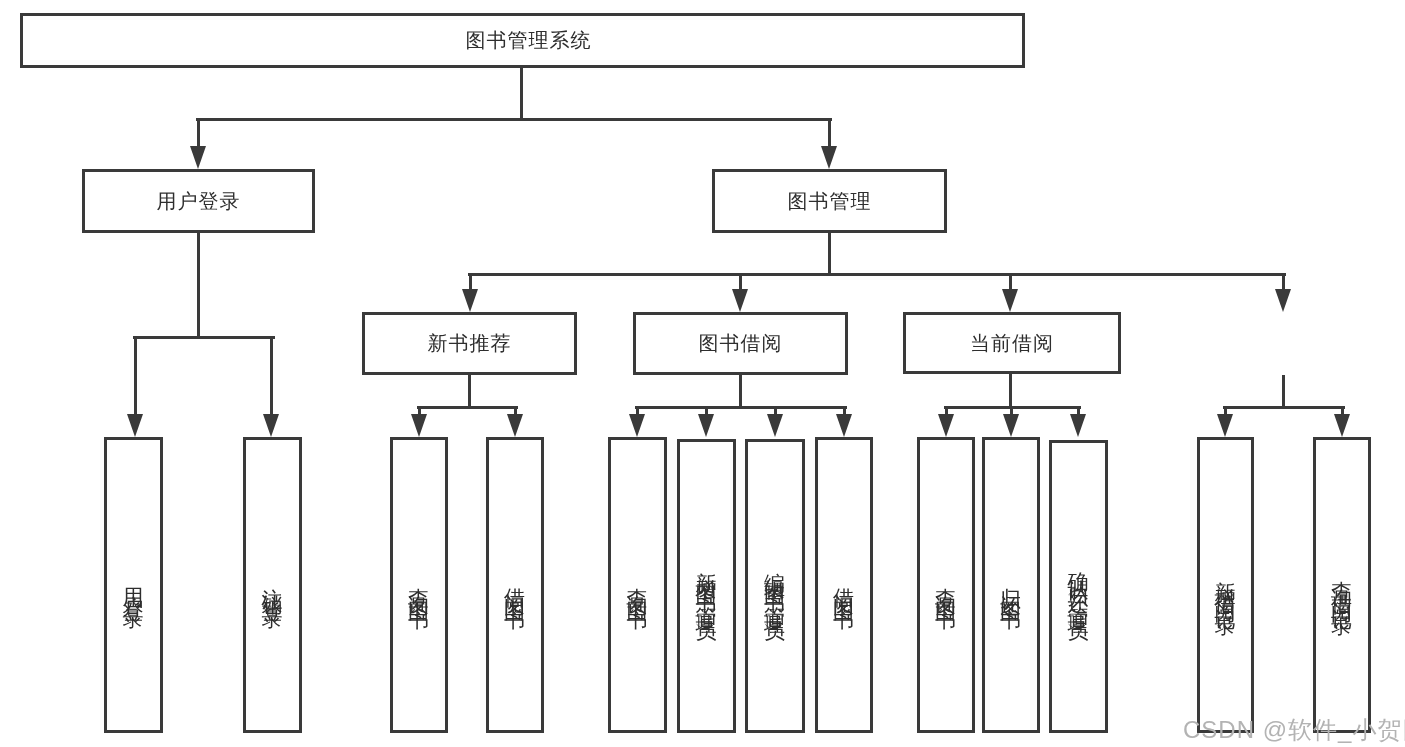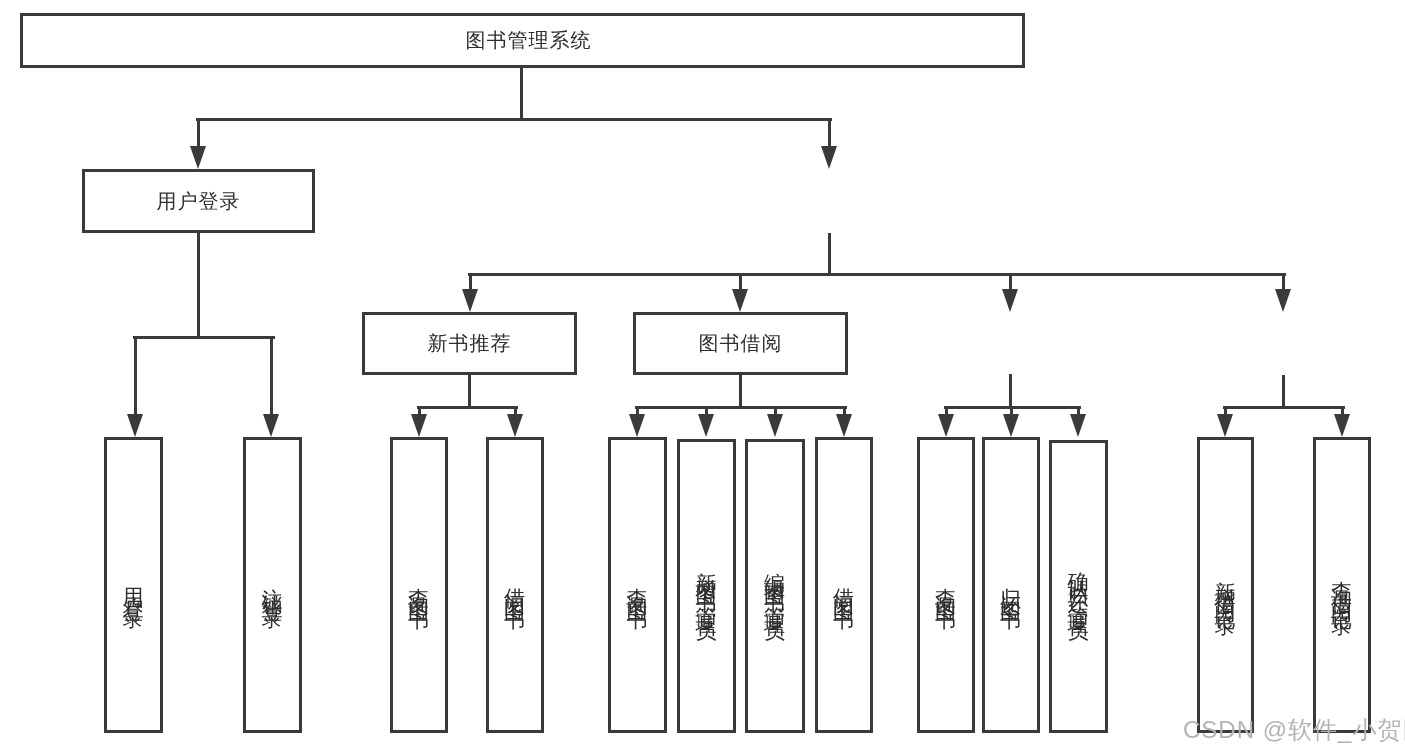--- a/index.html
+++ b/index.html
@@ -69,20 +69,23 @@
   <div class="vline" style="left:520px;top:68px;height:53px;"></div>
   <div class="hline" style="left:196px;top:118px;width:636px;"></div>
   <div class="vline" style="left:197px;top:118px;height:29px;"></div>
   <div class="arrow" style="left:190px;top:146px;"></div>
   <div class="vline" style="left:828px;top:118px;height:29px;"></div>
   <div class="arrow" style="left:821px;top:146px;"></div>
 
   <div class="node h" style="left:82px;top:169px;width:233px;height:64px;">
     <span>用户登录</span>
   </div>
+  <div class="node h" style="left:712px;top:169px;width:235px;height:64px;">
+    <span>图书管理</span>
+  </div>
 
   <div class="vline" style="left:197px;top:233px;height:106px;"></div>
   <div class="hline" style="left:133px;top:336px;width:142px;"></div>
   <div class="vline" style="left:134px;top:336px;height:81px;"></div>
   <div class="arrow" style="left:127px;top:414px;"></div>
   <div class="vline" style="left:270px;top:336px;height:81px;"></div>
   <div class="arrow" style="left:263px;top:414px;"></div>
 
   <div class="vline" style="left:828px;top:233px;height:43px;"></div>
   <div class="hline" style="left:468px;top:273px;width:818px;"></div>
@@ -93,20 +96,23 @@
   <div class="vline" style="left:1009px;top:273px;height:19px;"></div>
   <div class="arrow" style="left:1002px;top:289px;"></div>
   <div class="vline" style="left:1282px;top:273px;height:19px;"></div>
   <div class="arrow" style="left:1275px;top:289px;"></div>
 
   <div class="node h" style="left:362px;top:312px;width:215px;height:63px;">
     <span>新书推荐</span>
   </div>
   <div class="node h" style="left:633px;top:312px;width:215px;height:63px;">
     <span>图书借阅</span>
+  </div>
+  <div class="node h" style="left:903px;top:312px;width:218px;height:62px;">
+    <span>当前借阅</span>
   </div>
 
   <div class="vline" style="left:468px;top:375px;height:34px;"></div>
   <div class="hline" style="left:417px;top:406px;width:101px;"></div>
   <div class="vline" style="left:418px;top:406px;height:11px;"></div>
   <div class="arrow" style="left:411px;top:414px;"></div>
   <div class="vline" style="left:514px;top:406px;height:11px;"></div>
   <div class="arrow" style="left:507px;top:414px;"></div>
 
   <div class="vline" style="left:739px;top:375px;height:34px;"></div>

